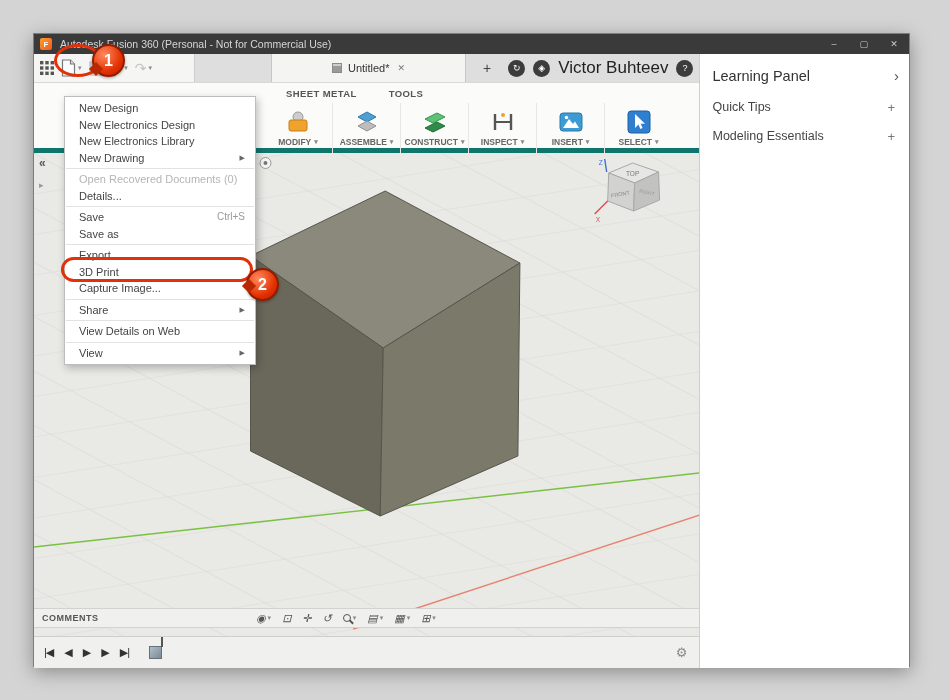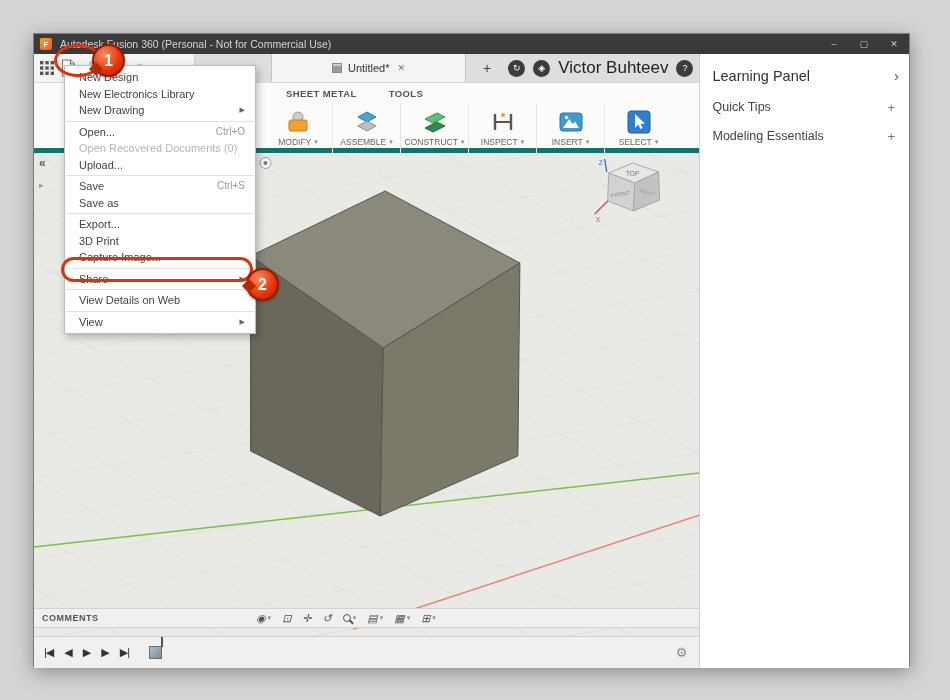--- a/index.html
+++ b/index.html
@@ -38,21 +38,21 @@
   .user-name { font-size:17px; color:#222; }
 
   
   .ribbon { height:70px; background:#fbfbfa; border-bottom:5px solid #0f766e; }
   .ribbon-tabs { height:20px; display:flex; gap:32px; padding-left:252px; align-items:center;
                  font-size:9.5px; font-weight:bold; letter-spacing:.4px; color:#555; }
   .ribbon-groups { height:50px; display:flex; padding-left:230px; }
   .rgroup { width:68px; display:flex; flex-direction:column; align-items:center; justify-content:center; gap:2px;
             border-left:1px solid #e6e6e5; }
   .rgroup:first-child { border-left:none; }
-  .glabel { font-size:8.5px; font-weight:normal; color:#666; display:flex; align-items:center; gap:3px; }
+  .glabel { font-size:8.5px; font-weight:bold; color:#666; display:flex; align-items:center; gap:3px; }
 
   
   .canvas { position:relative; flex:1; background:#e9e9e6; overflow:hidden; }
   .scene { position:absolute; left:0; top:0; width:100%; height:100%; }
   .browser-collapse { position:absolute; left:5px; top:3px; font-size:12px; font-weight:bold; color:#555; }
   .browser-expand { position:absolute; left:5px; top:27px; font-size:9px; color:#999; }
 
   .comments-bar { position:absolute; left:0; right:0; bottom:8px; height:20px; background:#f0f0ef;
                   border-top:1px solid #d2d2d1; border-bottom:1px solid #d2d2d1; display:flex; align-items:center; padding:0 8px; }
   .comments-label { font-size:9px; letter-spacing:.5px; font-weight:bold; color:#555; }
@@ -72,21 +72,21 @@
 
   
   .learning-panel { width:210px; background:#fff; border-left:1px solid #cfcfcf; }
   .lp-header { display:flex; justify-content:space-between; align-items:center; padding:13px 10px 9px 12px; }
   .lp-title { font-size:14.5px; font-weight:400; color:#333; }
   .lp-chevron { color:#555; font-size:15px; }
   .lp-row { display:flex; justify-content:space-between; align-items:flex-start; padding:7px 14px 7px 12px; font-size:12.5px; color:#444; }
   .lp-plus { color:#777; font-size:13px; }
 
   
-  .file-menu { position:absolute; left:30px; top:31px; width:192px; background:#fff; border:1px solid #bdbdbd;
+  .file-menu { position:absolute; left:30px; top:62px; width:192px; background:#fff; border:1px solid #bdbdbd;
                box-shadow:2px 3px 8px rgba(0,0,0,.25); z-index:50; padding:3px 0; font-size:11px; color:#444; }
   .mi { display:flex; align-items:center; padding:2px 10px 2px 14px; line-height:12.5px; }
   .ml { flex:1; white-space:nowrap; }
   .msc { color:#999; font-size:10px; margin-left:8px; }
   .marrow { color:#666; font-size:7px; margin-left:8px; }
   .msep { height:1px; background:#e2e2e2; margin:2px 1px; }
   .disabled { color:#b5b5b5; }
 
   
   .ann-oval { position:absolute; border:3px solid #e23008; z-index:90; }
@@ -357,36 +357,35 @@
           <span class="lp-plus">+</span>
         </div>
       </div>
     </div>
 
     <div class="file-menu">
       <div class="mi">
           <span class="ml">New Design</span>
         </div>
       <div class="mi">
+          <span class="ml">New Electronics Design</span>
+        </div>
+      <div class="mi">
           <span class="ml">New Electronics Library</span>
         </div>
       <div class="mi">
           <span class="ml">New Drawing</span>
           <span class="marrow">▶</span>
         </div>
       <div class="msep"></div>
-      <div class="mi">
-          <span class="ml">Open...</span>
-          <span class="msc">Ctrl+O</span>
-        </div>
       <div class="mi disabled">
           <span class="ml">Open Recovered Documents (0)</span>
         </div>
       <div class="mi">
-          <span class="ml">Upload...</span>
+          <span class="ml">Details...</span>
         </div>
       <div class="msep"></div>
       <div class="mi">
           <span class="ml">Save</span>
           <span class="msc">Ctrl+S</span>
         </div>
       <div class="mi">
           <span class="ml">Save as</span>
         </div>
       <div class="msep"></div>

